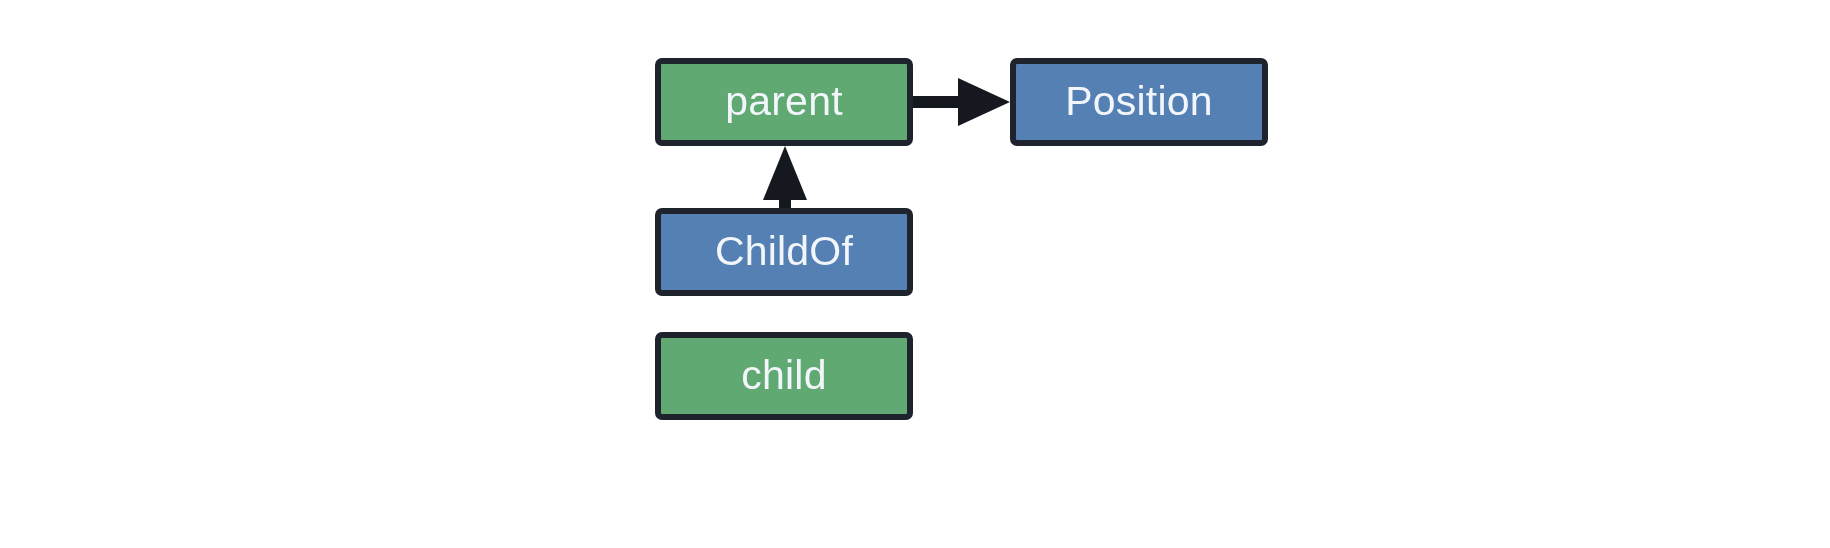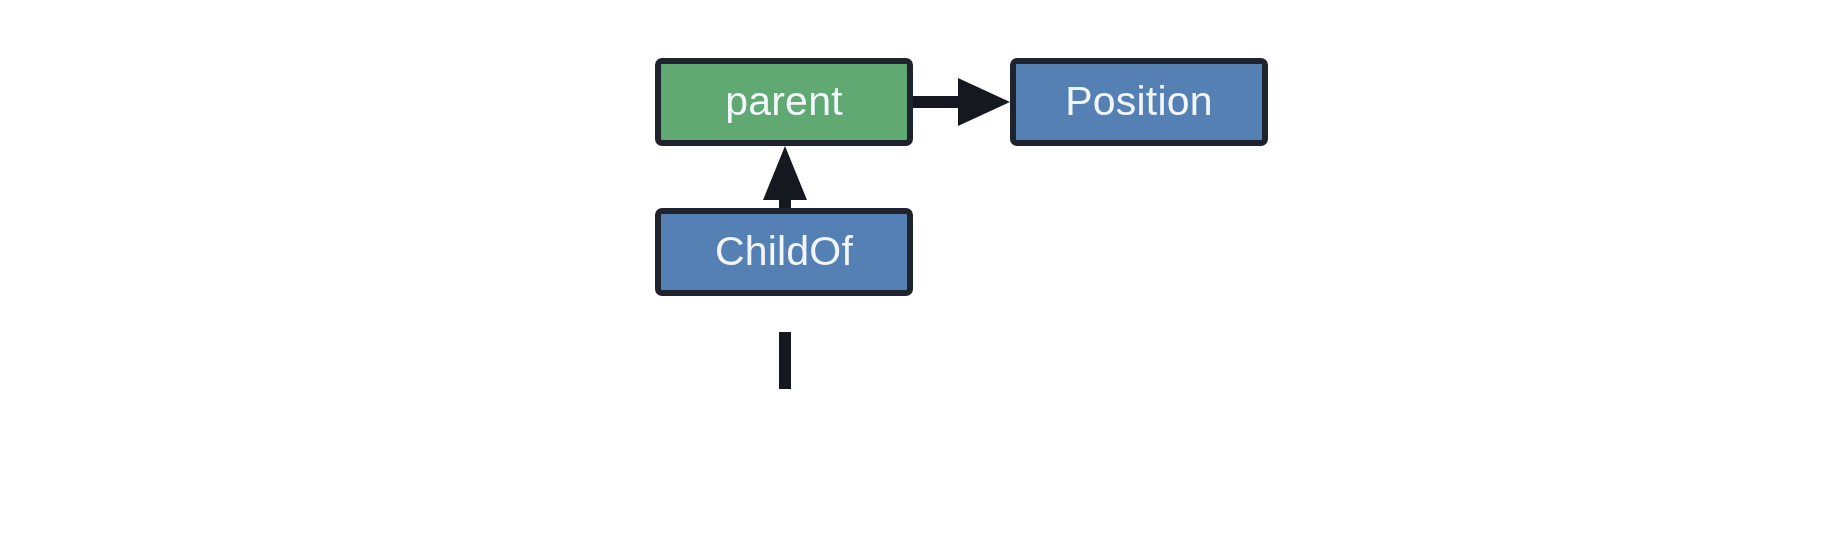--- a/index.html
+++ b/index.html
@@ -81,14 +81,17 @@
   </div>
 
   <div class="node node-component" style="left:655px; top:208px; width:258px; height:88px;">
     <span class="node-label">ChildOf</span>
   </div>
 
   <div class="node node-component" style="left:1010px; top:58px; width:258px; height:88px;">
     <span class="node-label">Position</span>
   </div>
 
+  <div class="node node-entity" style="left:655px; top:332px; width:258px; height:88px;">
+    <span class="node-label">child</span>
+  </div>
 
 </div>
 
 </body></html>

